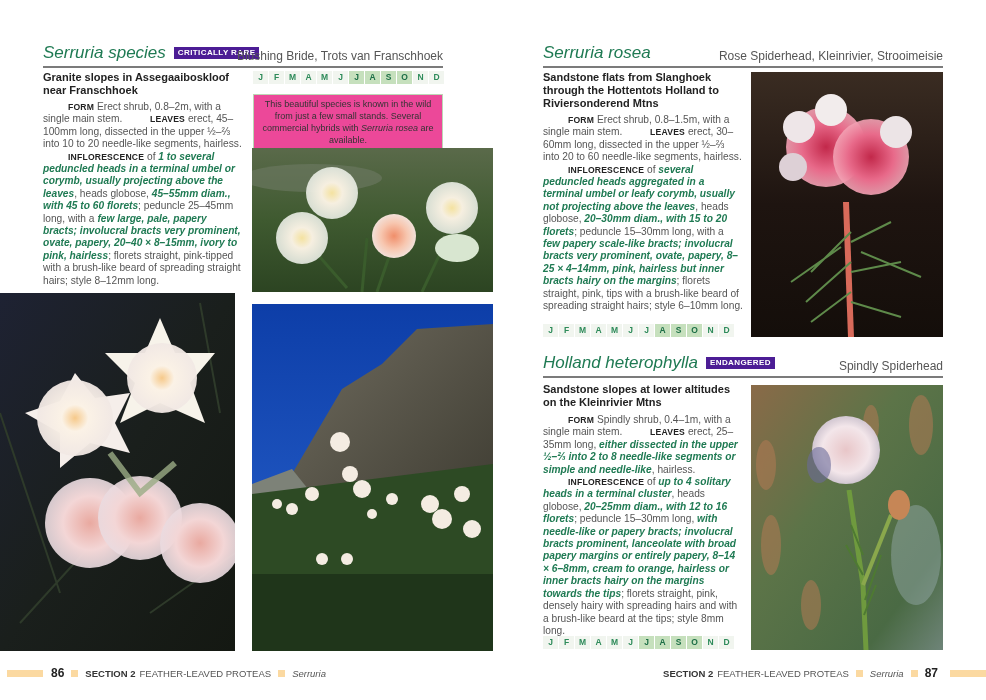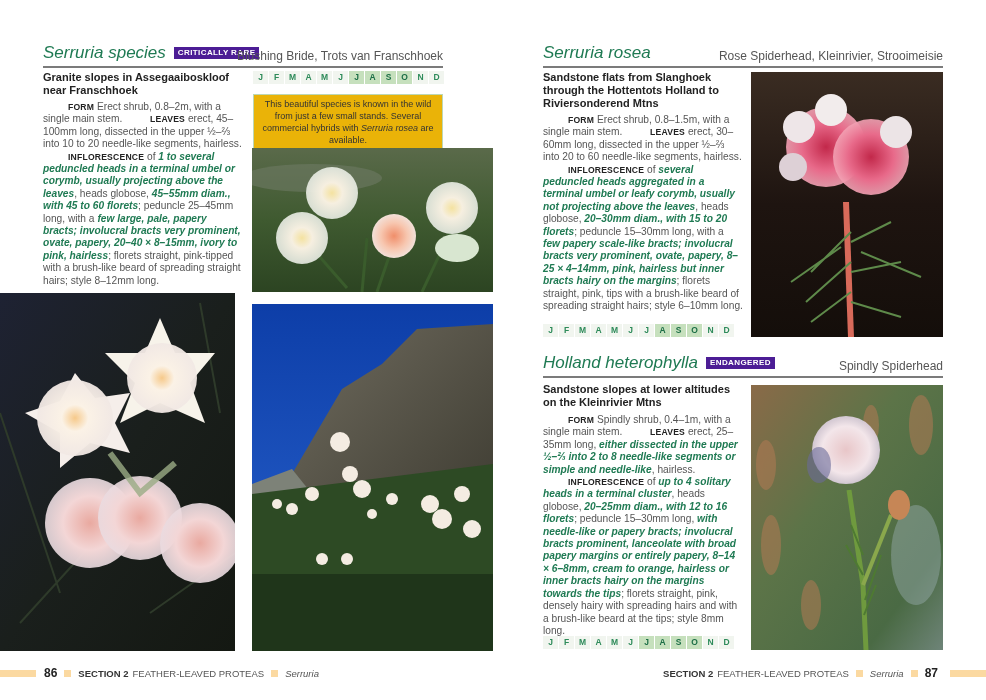--- a/index.html
+++ b/index.html
@@ -15,21 +15,21 @@
   .habitat { position: absolute; font-size: 11px; font-weight: bold; color: #222; line-height: 13px; }
   .desc { position: absolute; font-size: 10.2px; line-height: 12.4px; color: #555; }
   .desc b.lbl { font-weight: bold; color: #222; font-size: 8.6px; letter-spacing: 0.2px; margin-left: 25px; }
   .desc i.hl { font-weight: bold; font-style: italic; color: #1f7a53; }
 
   
   .cal { position: absolute; display: flex; height: 13px; }
   .cal span { display: block; width: 16px; height: 13px; font-size: 8.5px; font-weight: bold; color: #2e8b5a; text-align: center; line-height: 13px; background: #f1f5ef; border-right: 1px solid #ffffff; }
   .cal span.on { background: #c6e0bd; color: #1c6e46; }
 
-  .note { position: absolute; border: 1.5px solid #bcd7b5; background: #eab308; font-size: 9px; line-height: 12px; color: #333; text-align: center; padding: 3px 6px; }
+  .note { position: absolute; border: 1.5px solid #bcd7b5; background: #ec4899; font-size: 9px; line-height: 12px; color: #333; text-align: center; padding: 3px 6px; }
 
   
   .photo { position: absolute; overflow: hidden; }
 
   
   .footer { position: absolute; top: 666px; height: 14px; font-size: 9.5px; color: #555; white-space: nowrap; display: flex; align-items: center; }
   .bar { display: inline-block; height: 7px; background: #fbd9a1; }
   .sq { display: inline-block; width: 7px; height: 7px; background: #fbd9a1; margin: 0 7px; }
   .pnum { font-weight: bold; font-size: 12px; color: #222; }
   .sec { font-weight: bold; color: #333; }
@@ -161,21 +161,21 @@
           <circle cx="190" cy="215" r="10"></circle>
         <circle cx="220" cy="225" r="9"></circle>
           <circle cx="25" cy="200" r="5"></circle>
           <circle cx="70" cy="255" r="6"></circle>
         <circle cx="95" cy="255" r="6"></circle>
           <circle cx="120" cy="210" r="5"></circle>
       </g>
     </svg>
   </div>
 
-  <div class="footer" style="left:0px;">
+  <div class="footer" style="left:7px;">
     <span class="bar" style="width:36px;"></span>
     <span style="width:8px; display:inline-block;"></span>
     <span class="pnum">86</span>
     <span class="sq"></span>
     <span class="sec">SECTION 2</span>
     <span style="width:4px; display:inline-block;"></span>
     <span>FEATHER-LEAVED PROTEAS</span>
     <span class="sq"></span>
     <span class="genus">Serruria</span>
   </div>

